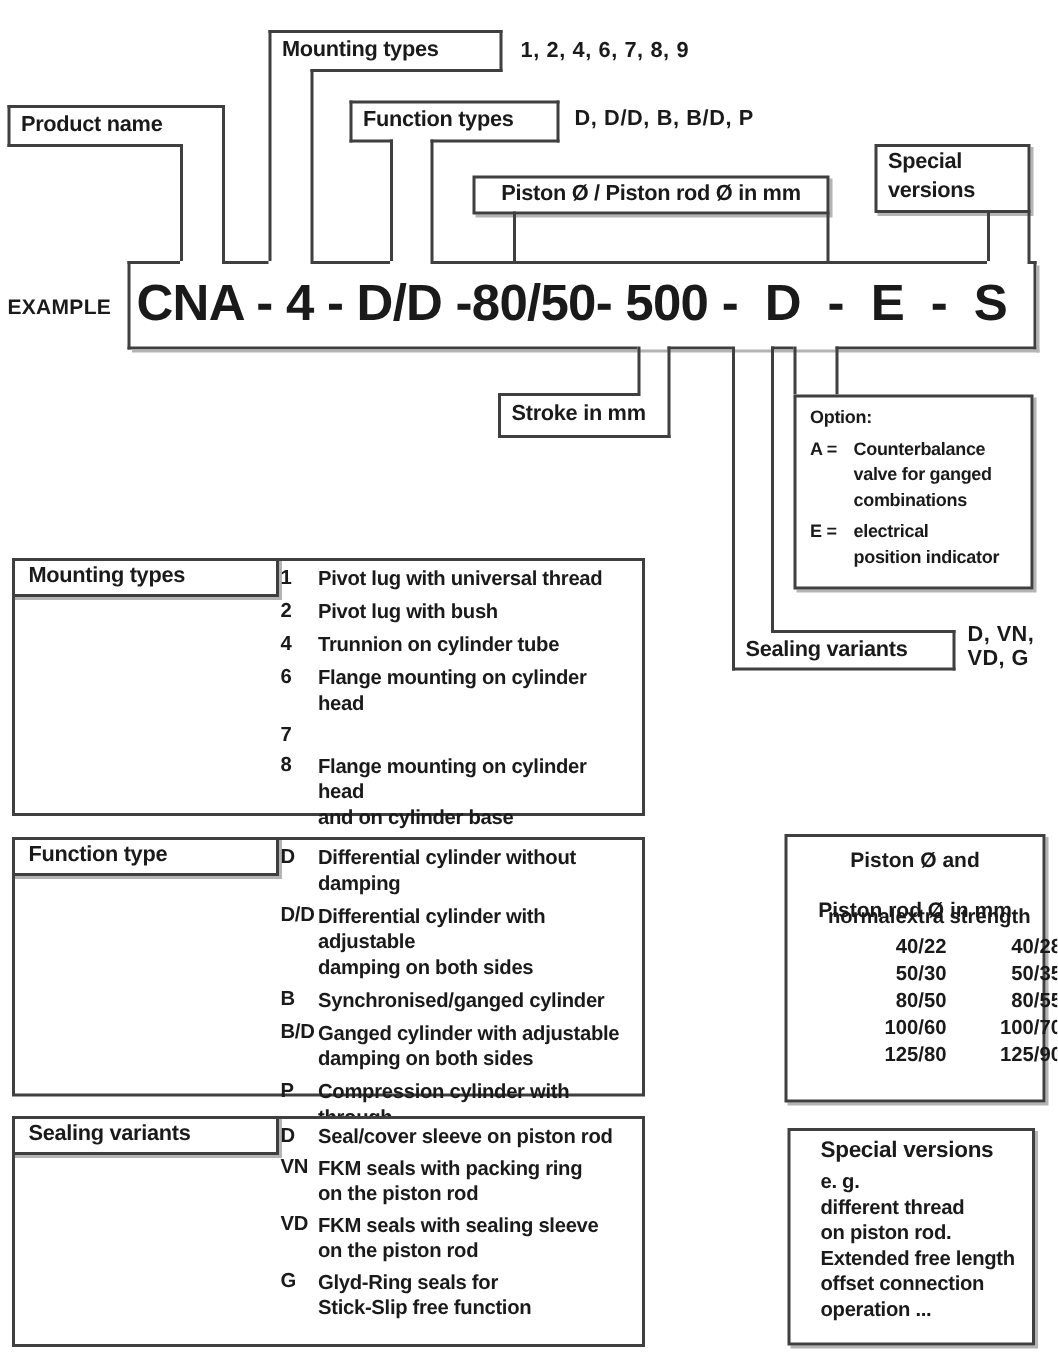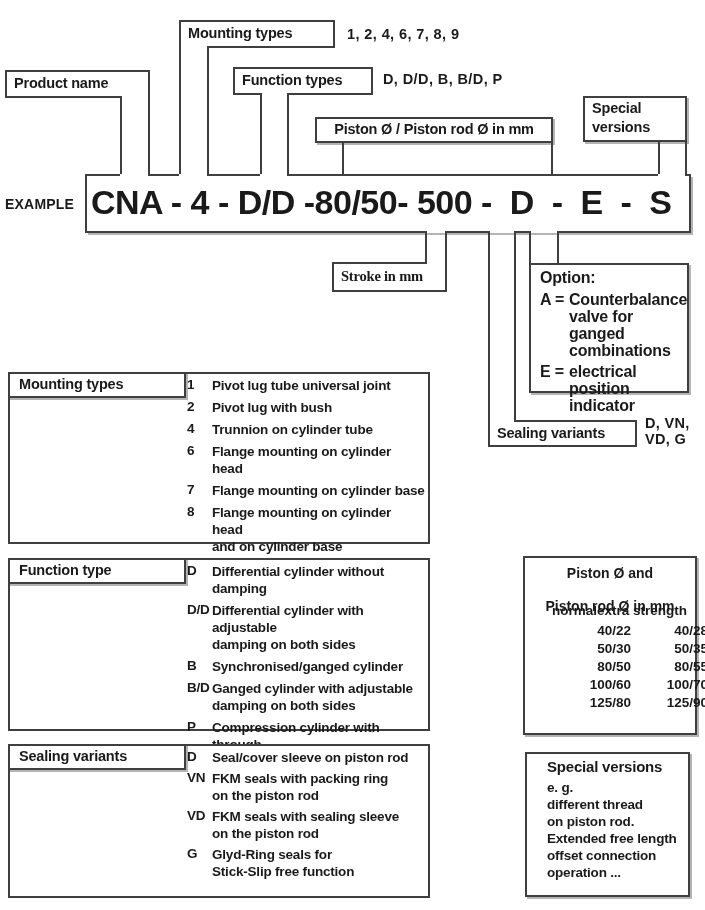--- a/index.html
+++ b/index.html
@@ -18,21 +18,21 @@
   
   .lbl{position:absolute;font-size:14.5px;letter-spacing:-0.2px;white-space:nowrap;}
   .codes{position:absolute;font-size:14.5px;letter-spacing:0.4px;white-space:nowrap;}
   .example-label{position:absolute;font-size:14px;letter-spacing:0.2px;}
   .example-code{position:absolute;font-size:34px;white-space:pre;letter-spacing:-0.5px;}
   .tbl-rows{position:absolute;font-size:13.5px;letter-spacing:-0.2px;}
   .trow{display:flex;margin-bottom:5px;}
   .trow-tight{display:flex;margin-bottom:4px;}
   .tcode{width:25px;flex:none;}
   .tlines div{line-height:17px;}
-  .opt{position:absolute;font-size:16px;letter-spacing:-0.2px;}
+  .opt{position:absolute;font-size:12px;letter-spacing:-0.2px;}
   .opt-title{line-height:18px;margin-bottom:4px;}
   .opt-item{display:flex;}
   .opt-key{width:29px;flex:none;line-height:17px;}
   .opt-lines div{line-height:17px;}
   .ptable-title{position:absolute;font-size:14px;text-align:center;line-height:16px;width:170px;}
   .pcols{position:absolute;font-size:13.5px;}
   .prow{display:flex;line-height:18px;}
   .pc1{width:72px;text-align:right;flex:none;white-space:nowrap;}
   .pc2{width:77px;text-align:right;flex:none;white-space:nowrap;}
   .sv-title{position:absolute;font-size:15px;letter-spacing:-0.2px;}
@@ -113,21 +113,21 @@
     <div class="sh" style="left:88px;top:233px;width:605px;height:2px;"></div>
     <div class="example-code" style="left:91px;top:174px;line-height:57px;">CNA - 4 - D/D -80/50- 500 -  D  -  E  -  S</div>
   </div>
 
   <div>
     <div class="v" style="left:425px;top:231px;height:31px;"></div>
     <div class="v" style="left:445px;top:231px;height:61px;"></div>
     <div class="h" style="left:332px;top:262px;width:95px;"></div>
     <div class="v" style="left:332px;top:262px;height:30px;"></div>
     <div class="h" style="left:332px;top:290px;width:115px;"></div>
-    <div class="lbl" style="left:341px;top:263px;line-height:27px;font-family:Liberation Serif, serif;">Stroke in mm</div>
+    <div class="lbl" style="left:341px;top:263px;line-height:27px;">Stroke in mm</div>
   </div>
 
   <div>
     <div class="v" style="left:488px;top:231px;height:216px;"></div>
     <div class="v" style="left:514px;top:231px;height:189px;"></div>
     <div class="h" style="left:514px;top:420px;width:123px;"></div>
     <div class="v" style="left:635px;top:420px;height:27px;"></div>
     <div class="h" style="left:488px;top:445px;width:149px;"></div>
     <div class="lbl" style="left:497px;top:421px;line-height:24px;">Sealing variants</div>
     <div class="sealing-vals" style="left:645px;top:415px;">
@@ -161,21 +161,21 @@
   </div>
 
   <div>
     <div class="box" style="left:8px;top:372px;width:422px;height:172px;"></div>
     <div class="box shadow" style="left:8px;top:372px;width:178px;height:26px;"></div>
     <div class="lbl" style="left:19px;top:372px;line-height:25px;">Mounting types</div>
     <div class="tbl-rows" style="left:187px;top:377px;width:238px;">
       <div class="trow">
         <div class="tcode">1</div>
         <div class="tlines">
-            <div>Pivot lug tube universal joint</div>
+            <div>Pivot lug with universal thread</div>
           </div>
       </div>
       <div class="trow">
         <div class="tcode">2</div>
         <div class="tlines">
             <div>Pivot lug with bush</div>
           </div>
       </div>
       <div class="trow">
         <div class="tcode">4</div>
@@ -184,23 +184,20 @@
           </div>
       </div>
       <div class="trow">
         <div class="tcode">6</div>
         <div class="tlines">
             <div>Flange mounting on cylinder head</div>
           </div>
       </div>
       <div class="trow">
         <div class="tcode">7</div>
-        <div class="tlines">
-            <div>Flange mounting on cylinder base</div>
-          </div>
       </div>
       <div class="trow">
         <div class="tcode">8</div>
         <div class="tlines">
           <div>Flange mounting on cylinder head</div>
           <div>and on cylinder base</div>
         </div>
       </div>
       <div class="trow">
         <div class="tcode">9</div>

